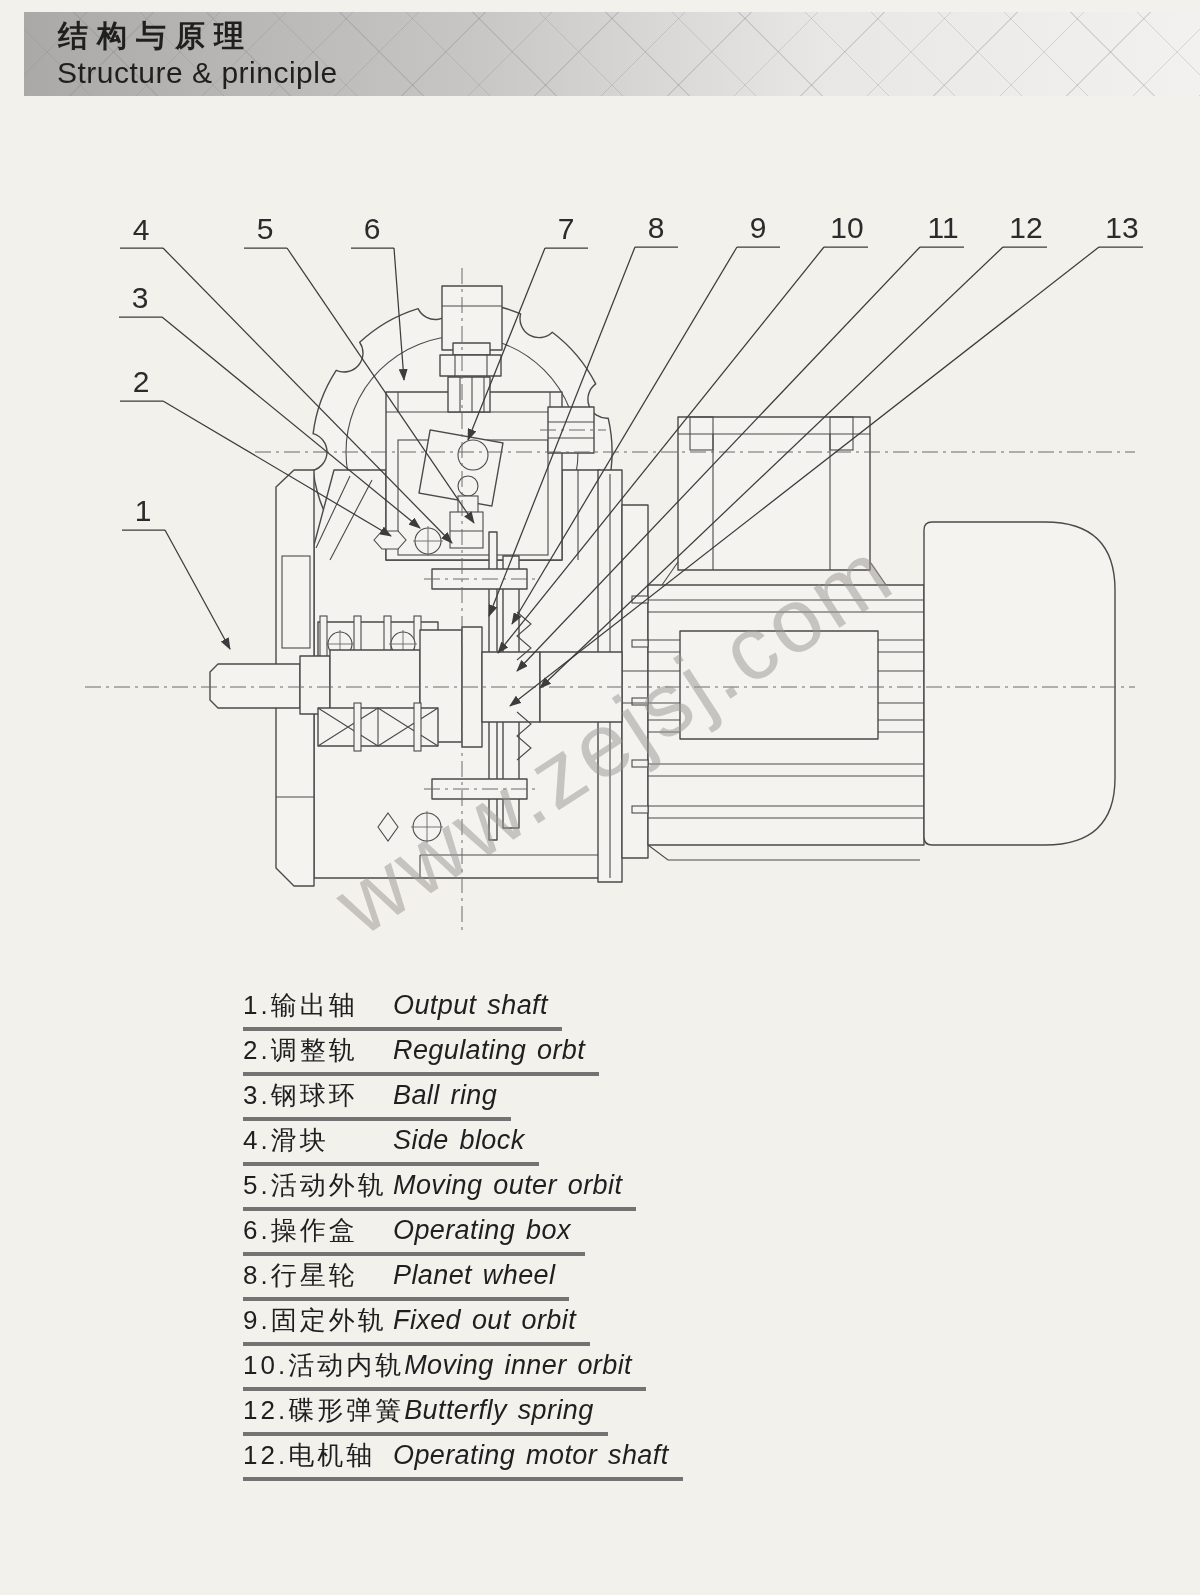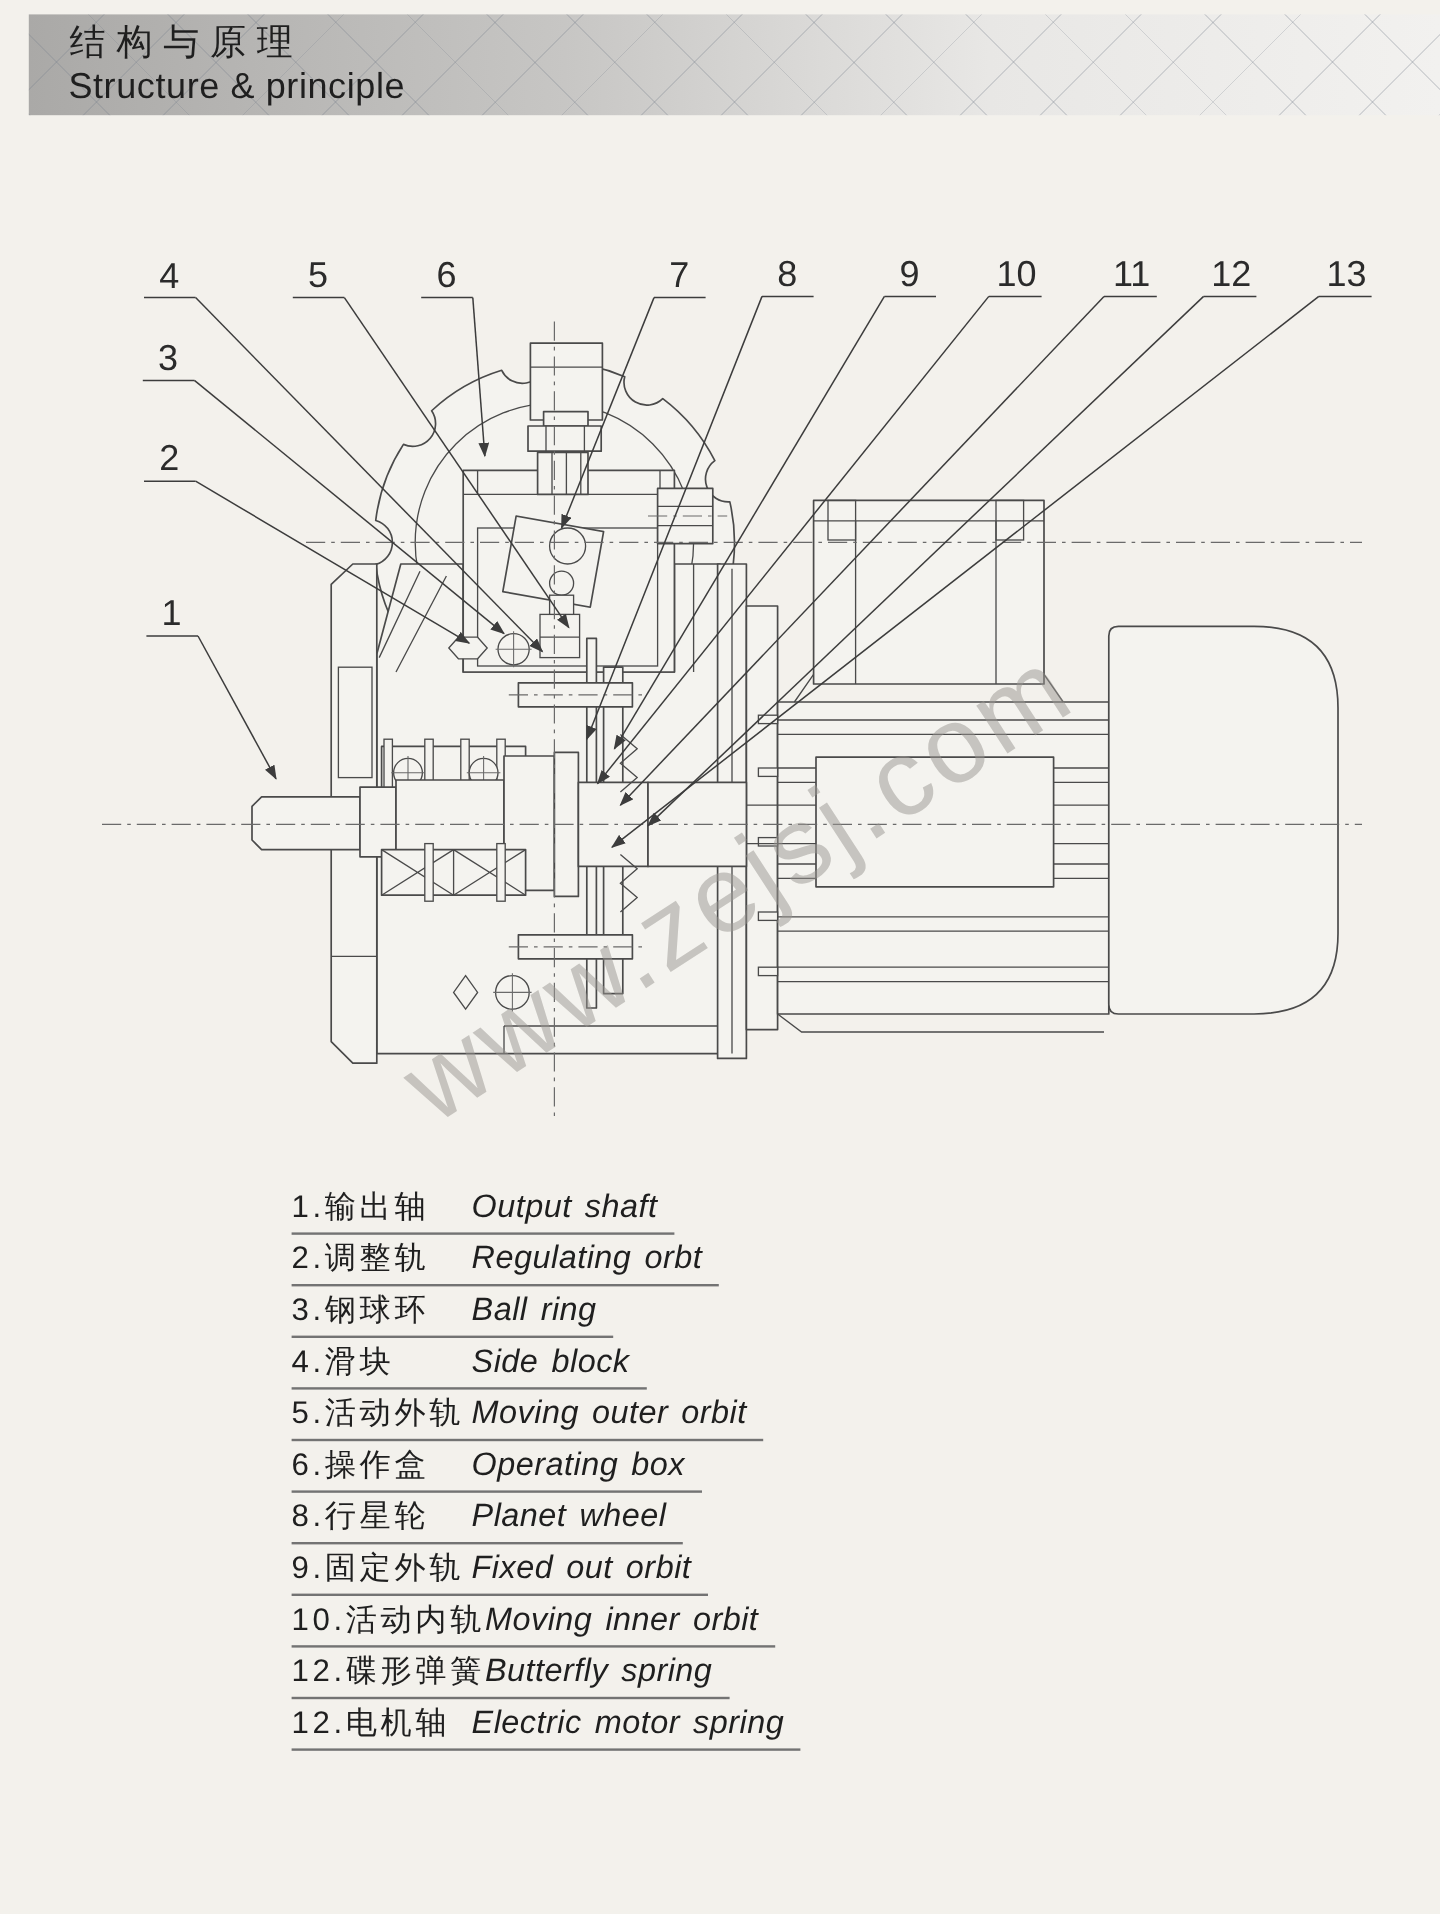--- a/index.html
+++ b/index.html
@@ -12,21 +12,21 @@
   
   .band{
     position:absolute; left:24px; right:0; top:12px; height:84px;
     background:
       repeating-linear-gradient(45deg, rgba(120,128,140,.25) 0 1px, transparent 1px 47px),
       repeating-linear-gradient(-45deg, rgba(120,128,140,.25) 0 1px, transparent 1px 47px),
       linear-gradient(to right,#aaa9a7 0%, #c7c6c4 38%, #e8e7e5 68%, #f2f1ef 100%);
   }
   .band .t-cn{
     position:absolute; left:34px; top:7px;
-    font-size:30px; font-weight:400; letter-spacing:9px; line-height:34px;
+    font-size:30px; font-weight:700; letter-spacing:9px; line-height:34px;
   }
   .band .t-en{
     position:absolute; left:33px; top:44px;
     font-size:30px; font-weight:500; letter-spacing:.5px; line-height:34px;
   }
   
   svg.diagram{position:absolute; left:0; top:0;}
   .lnT{stroke:#4a4a4a; stroke-width:1.1; fill:none;}
   .fillp{fill:#f4f3ef; stroke:#4a4a4a; stroke-width:1.4; stroke-linejoin:round;}
   .fillp2{fill:#f4f3ef; stroke:#4a4a4a; stroke-width:1.1;}
@@ -34,21 +34,21 @@
   .cross{stroke:#6a6a6a; stroke-width:.9; fill:none;}
   .leader{stroke:#3c3c3c; stroke-width:1.25; fill:none;}
   .tick{stroke:#3c3c3c; stroke-width:1.25;}
   .num{font-size:30px; fill:#2b2b2b;}
   .wm{font-size:90px; letter-spacing:4px; fill:#9a9792; opacity:.5;}
   
   .legend{position:absolute; left:243px; top:990px;}
   .lrow{
     display:grid; grid-template-columns:minmax(150px,max-content) max-content;
     align-items:baseline; width:max-content;
-    border-bottom:2px solid #737373;
+    border-bottom:4px solid #737373;
     padding:0 14px 7px 0; margin-bottom:4px; line-height:30px;
   }
   .lrow .cn{font-size:26px; letter-spacing:3px;}
   .lrow .en{font-size:27px; letter-spacing:.4px; word-spacing:3px;font-style:italic;}
 </style>
 </head>
 <body>
 
 <div class="page">
 
@@ -271,17 +271,17 @@
     <div class="lrow">
         <span class="cn">10.活动内轨</span>
         <span class="en">Moving inner orbit</span>
       </div>
     <div class="lrow">
         <span class="cn">12.碟形弹簧</span>
         <span class="en">Butterfly spring</span>
       </div>
     <div class="lrow">
         <span class="cn">12.电机轴</span>
-        <span class="en">Electric motor spring</span>
+        <span class="en">Operating motor shaft</span>
       </div>
   </div>
 
 </div>
 
 </body></html>

